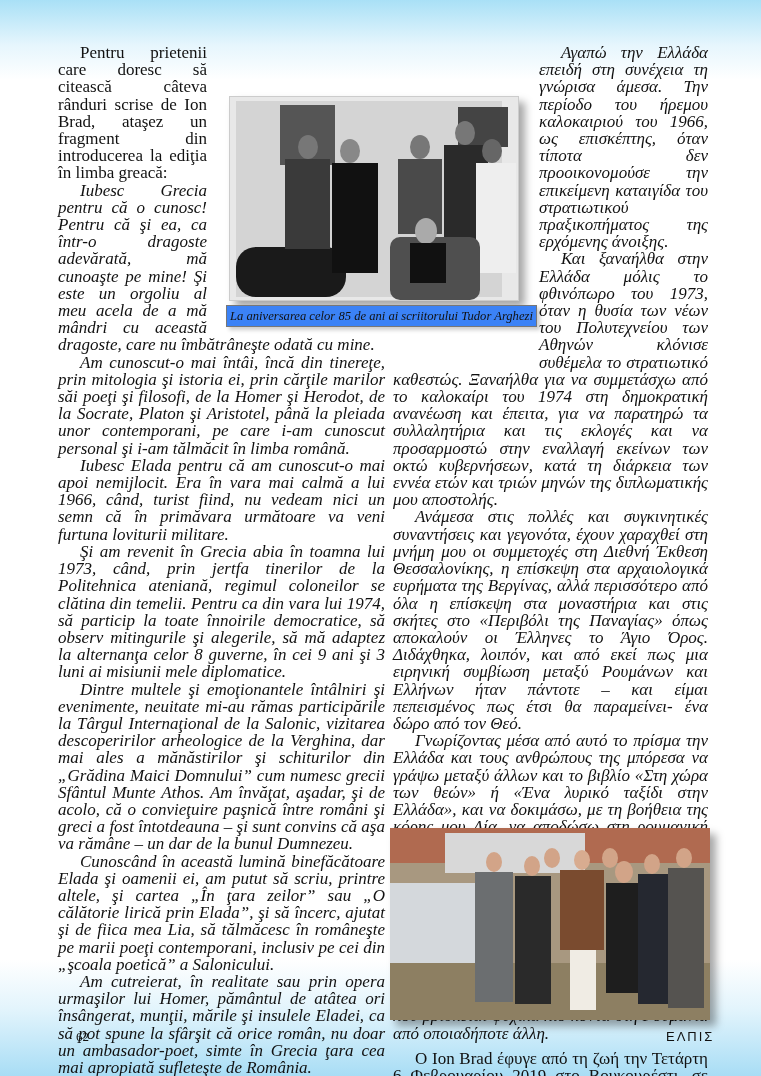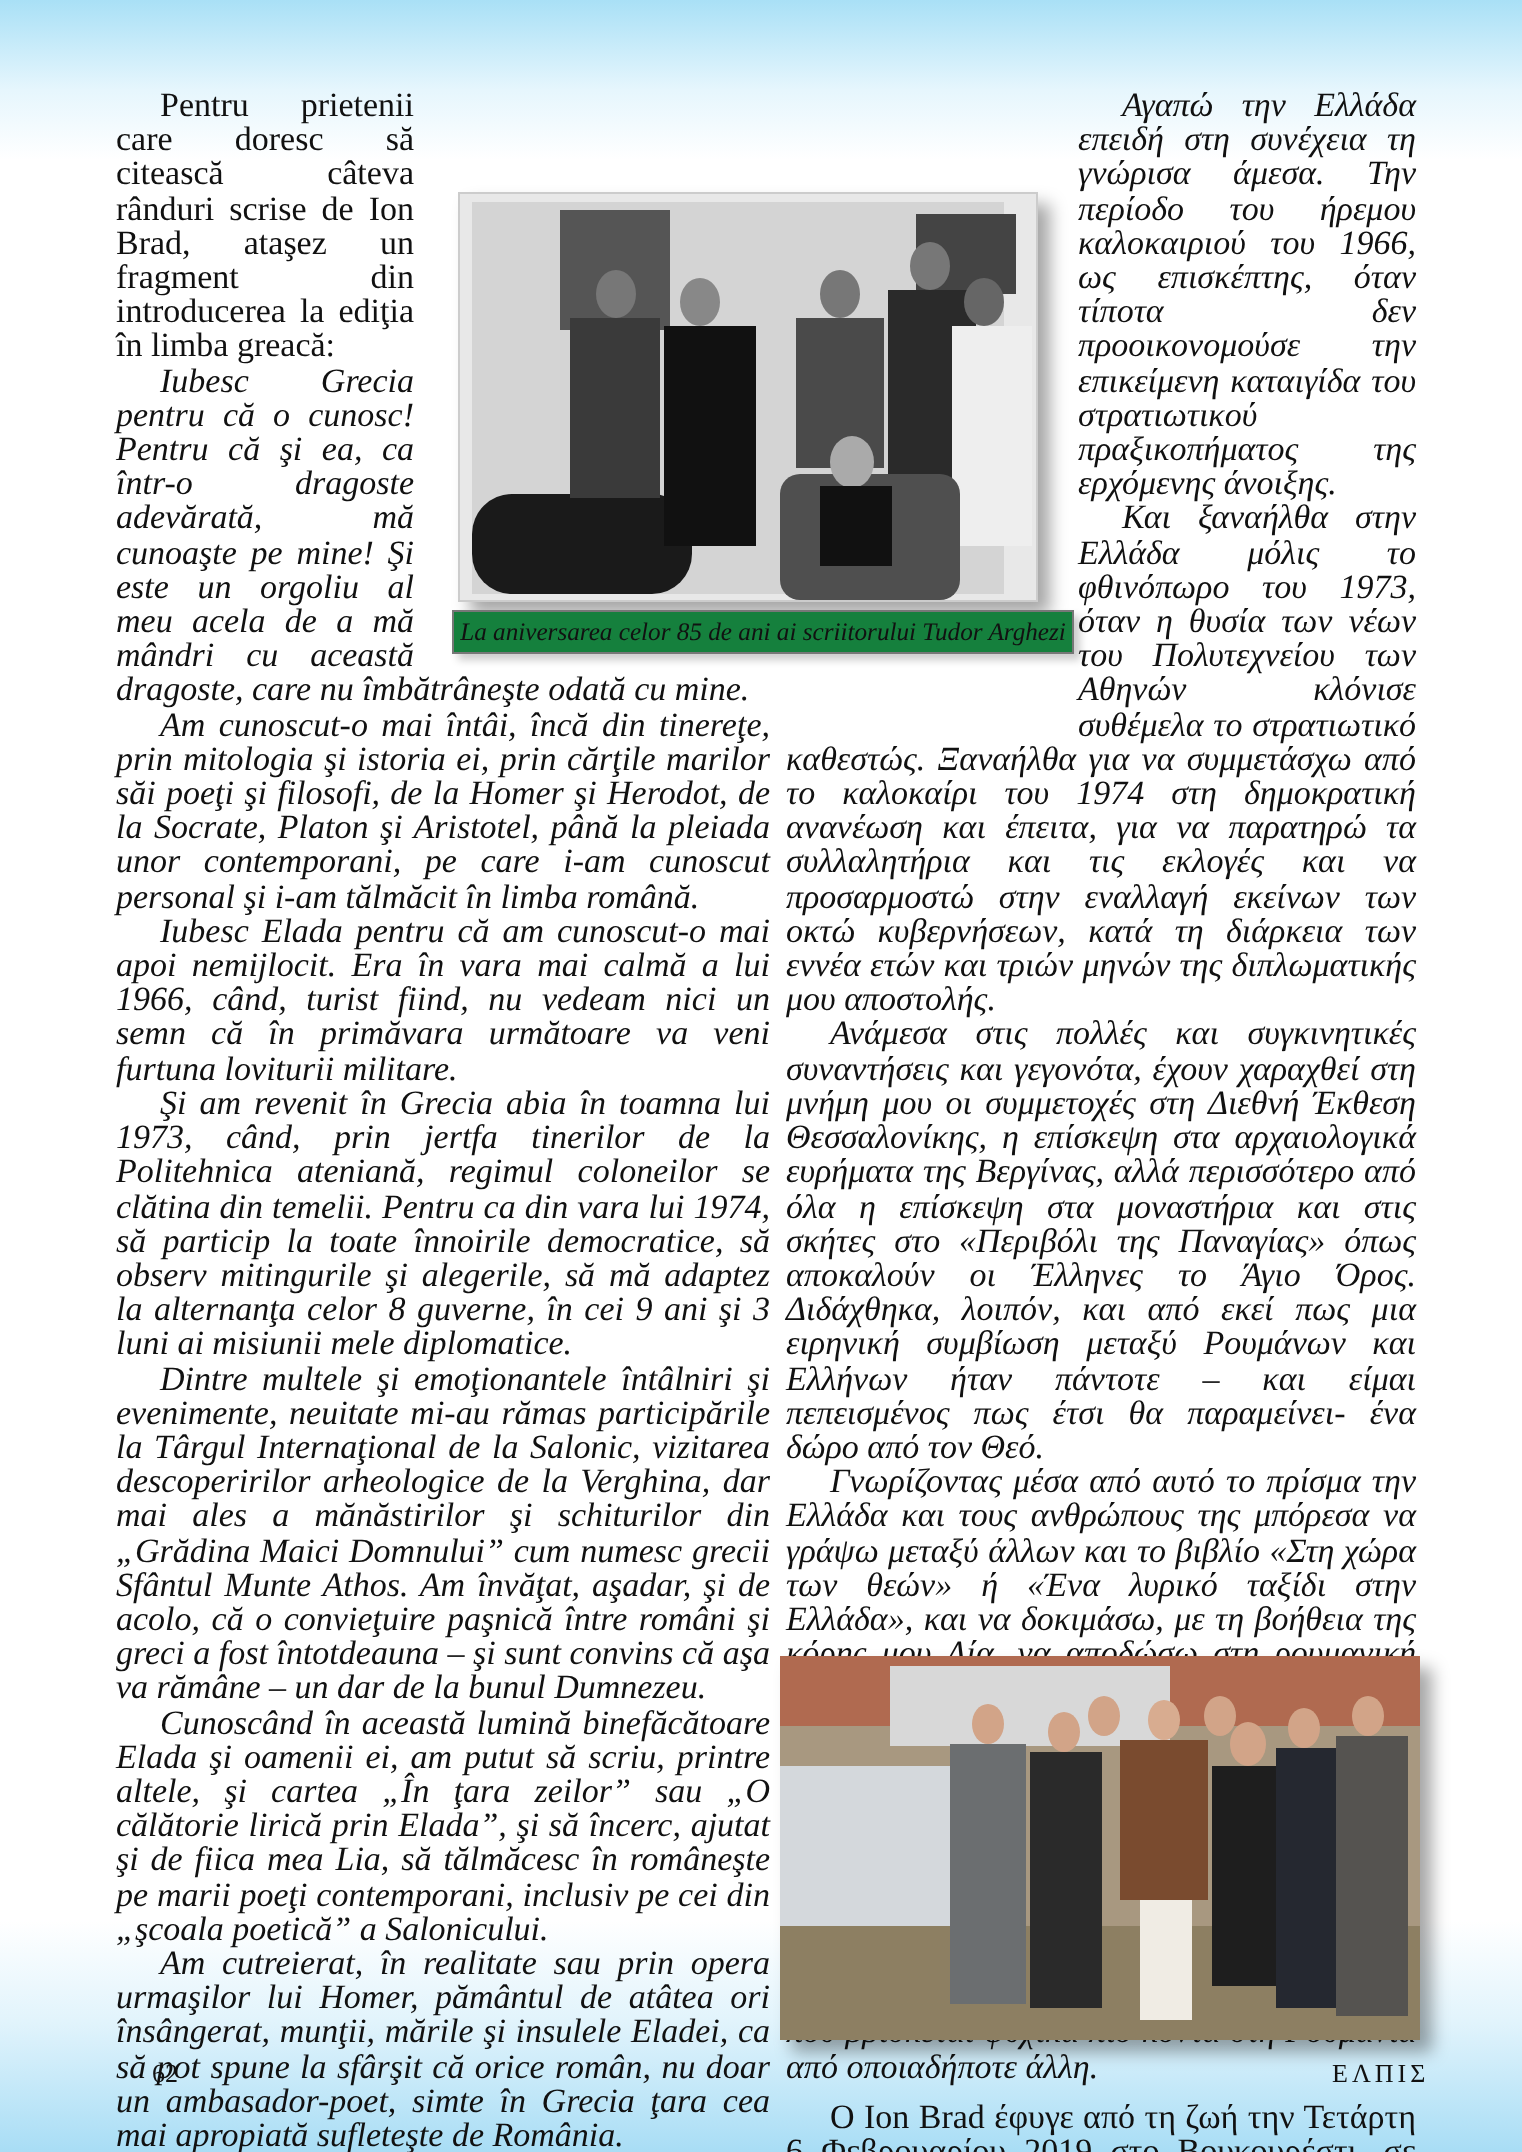--- a/index.html
+++ b/index.html
@@ -19,33 +19,33 @@
   .gap { margin-top:8px !important; }
 
   .photo1 {
     position:absolute; left:229px; top:96px; width:288px; height:203px;
     background:#f2f2f2; border:1px solid #ccc;
     box-shadow: 6px 6px 8px rgba(0,0,0,0.35);
     overflow:hidden;
   }
   .caption1 {
     position:absolute; left:226px; top:305px; width:309px; height:20px;
-    border:1px solid #777; background:#15803d;
+    border:1px solid #777; background:#3b82f6;
     font-style:italic; font-size:12.6px; line-height:20px; text-align:center; white-space:nowrap;
     box-shadow: 3px 3px 4px rgba(0,0,0,0.2);
   }
   .float-left { float:right; width:172px; height:290px; margin-left:6px; }
   .float-right { float:left; width:140px; height:282px; margin-right:6px; }
 
   .photo2 {
     position:absolute; left:390px; top:828px; width:320px; height:192px;
     background:#8a7a5c; box-shadow: 6px 6px 8px rgba(0,0,0,0.35); overflow:hidden;
   }
   .pagenum { position:absolute; left:56px; top:1029px; font-size:13px; font-family:"Liberation Serif", serif;margin-left:20px; }
-  .mag { position:absolute; left:666px; top:1029px; font-size:13px; letter-spacing:2px; font-family:Liberation Serif, serif; }
+  .mag { position:absolute; left:666px; top:1029px; font-size:13px; letter-spacing:2px; font-family:Liberation Sans, sans-serif; }
   .trans { text-align:right; font-style:italic; font-weight:bold; }
 </style>
 </head>
 <body>
 
 <div id="left" class="col">
   <div class="float-left"></div>
   <p>Pentru prietenii care doresc să citească câteva rânduri scrise de Ion Brad, ataşez un fragment din introducerea la ediţia în limba greacă:</p>
   <p class="it">Iubesc Grecia pentru că o cunosc! Pentru că şi ea, ca într-o dragoste adevărată, mă cunoaşte pe mine! Şi este un orgoliu al meu acela de a mă mândri cu această dragoste, care nu îmbătrâneşte odată cu mine.</p>
   <p class="it">Am cunoscut-o mai întâi, încă din tinereţe, prin mitologia şi istoria ei, prin cărţile marilor săi poeţi şi filosofi, de la Homer şi Herodot, de la Socrate, Platon şi Aristotel, până la pleiada unor contemporani, pe care i-am cunoscut personal şi i-am tălmăcit în limba română.</p>

